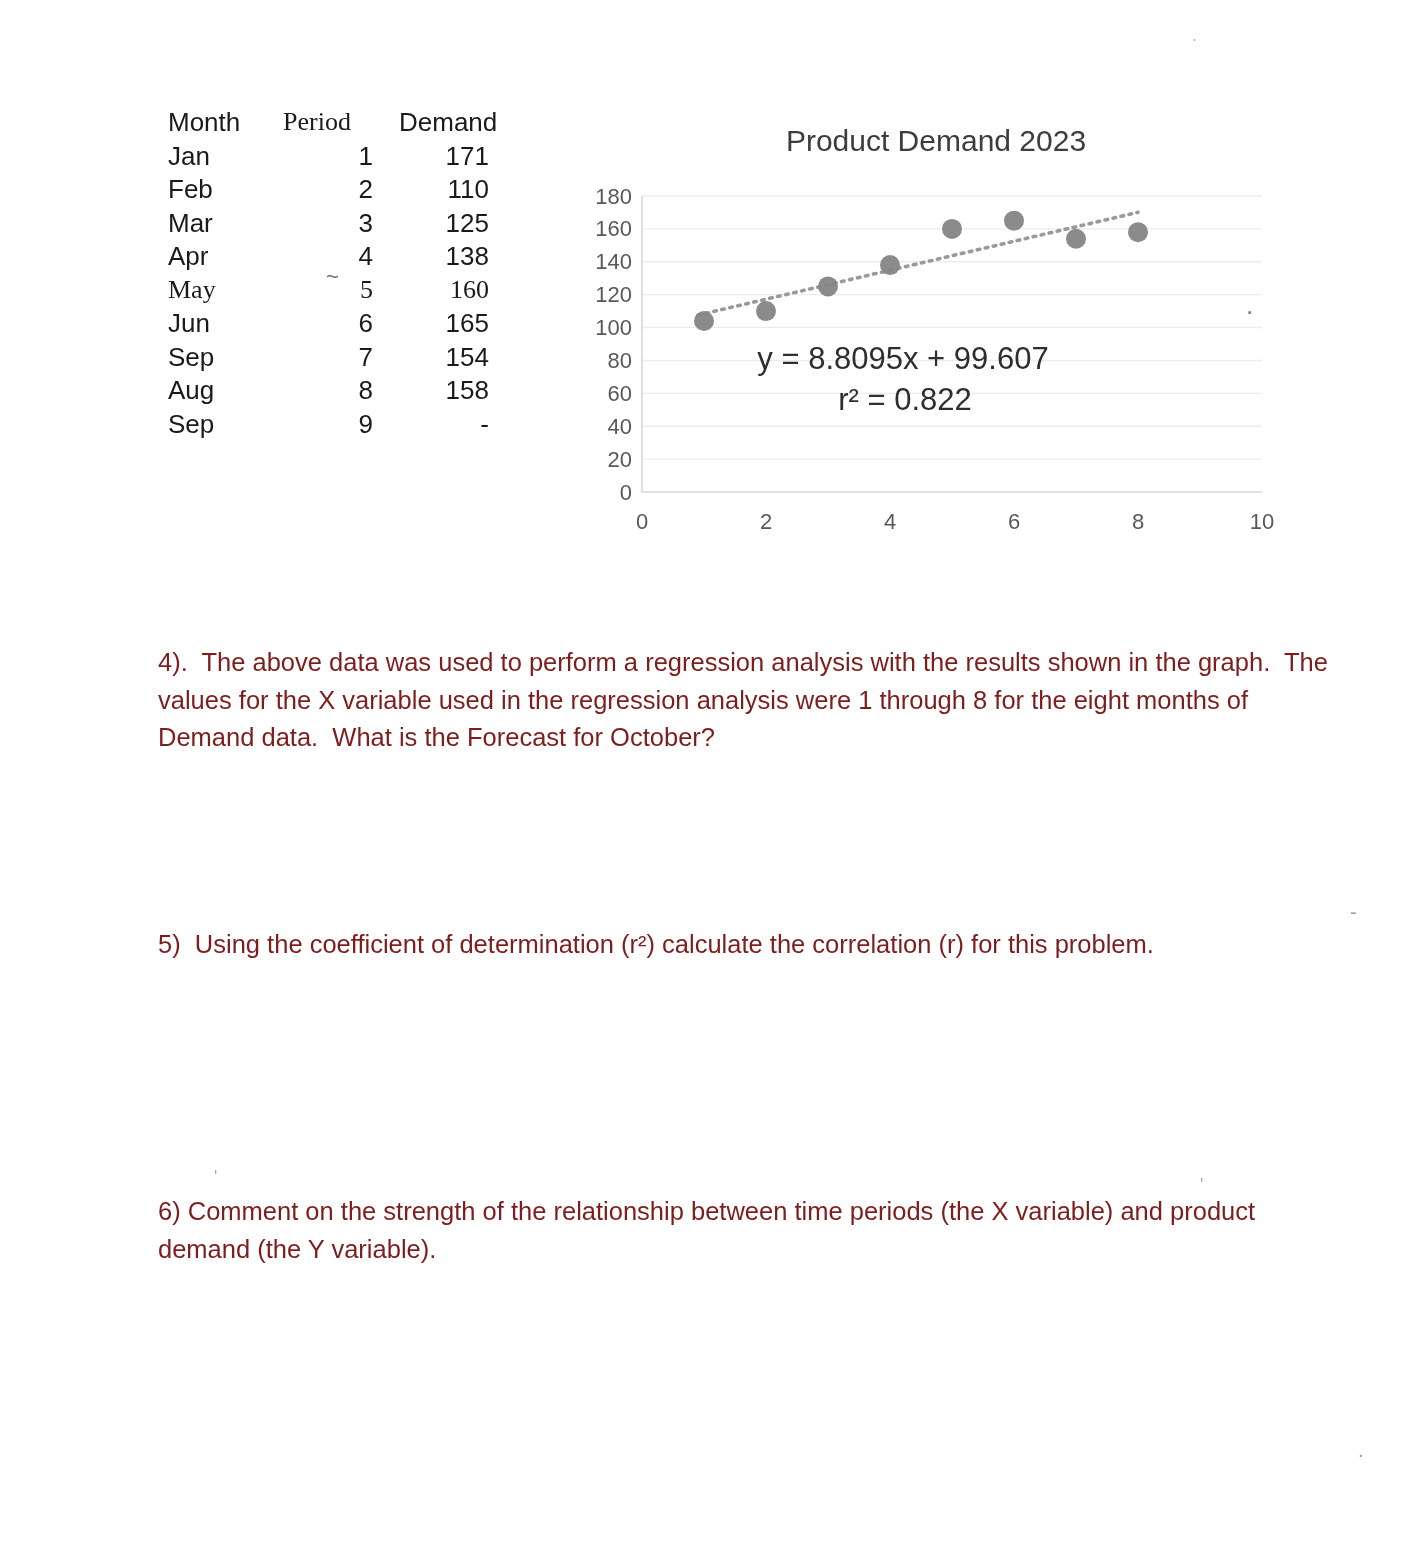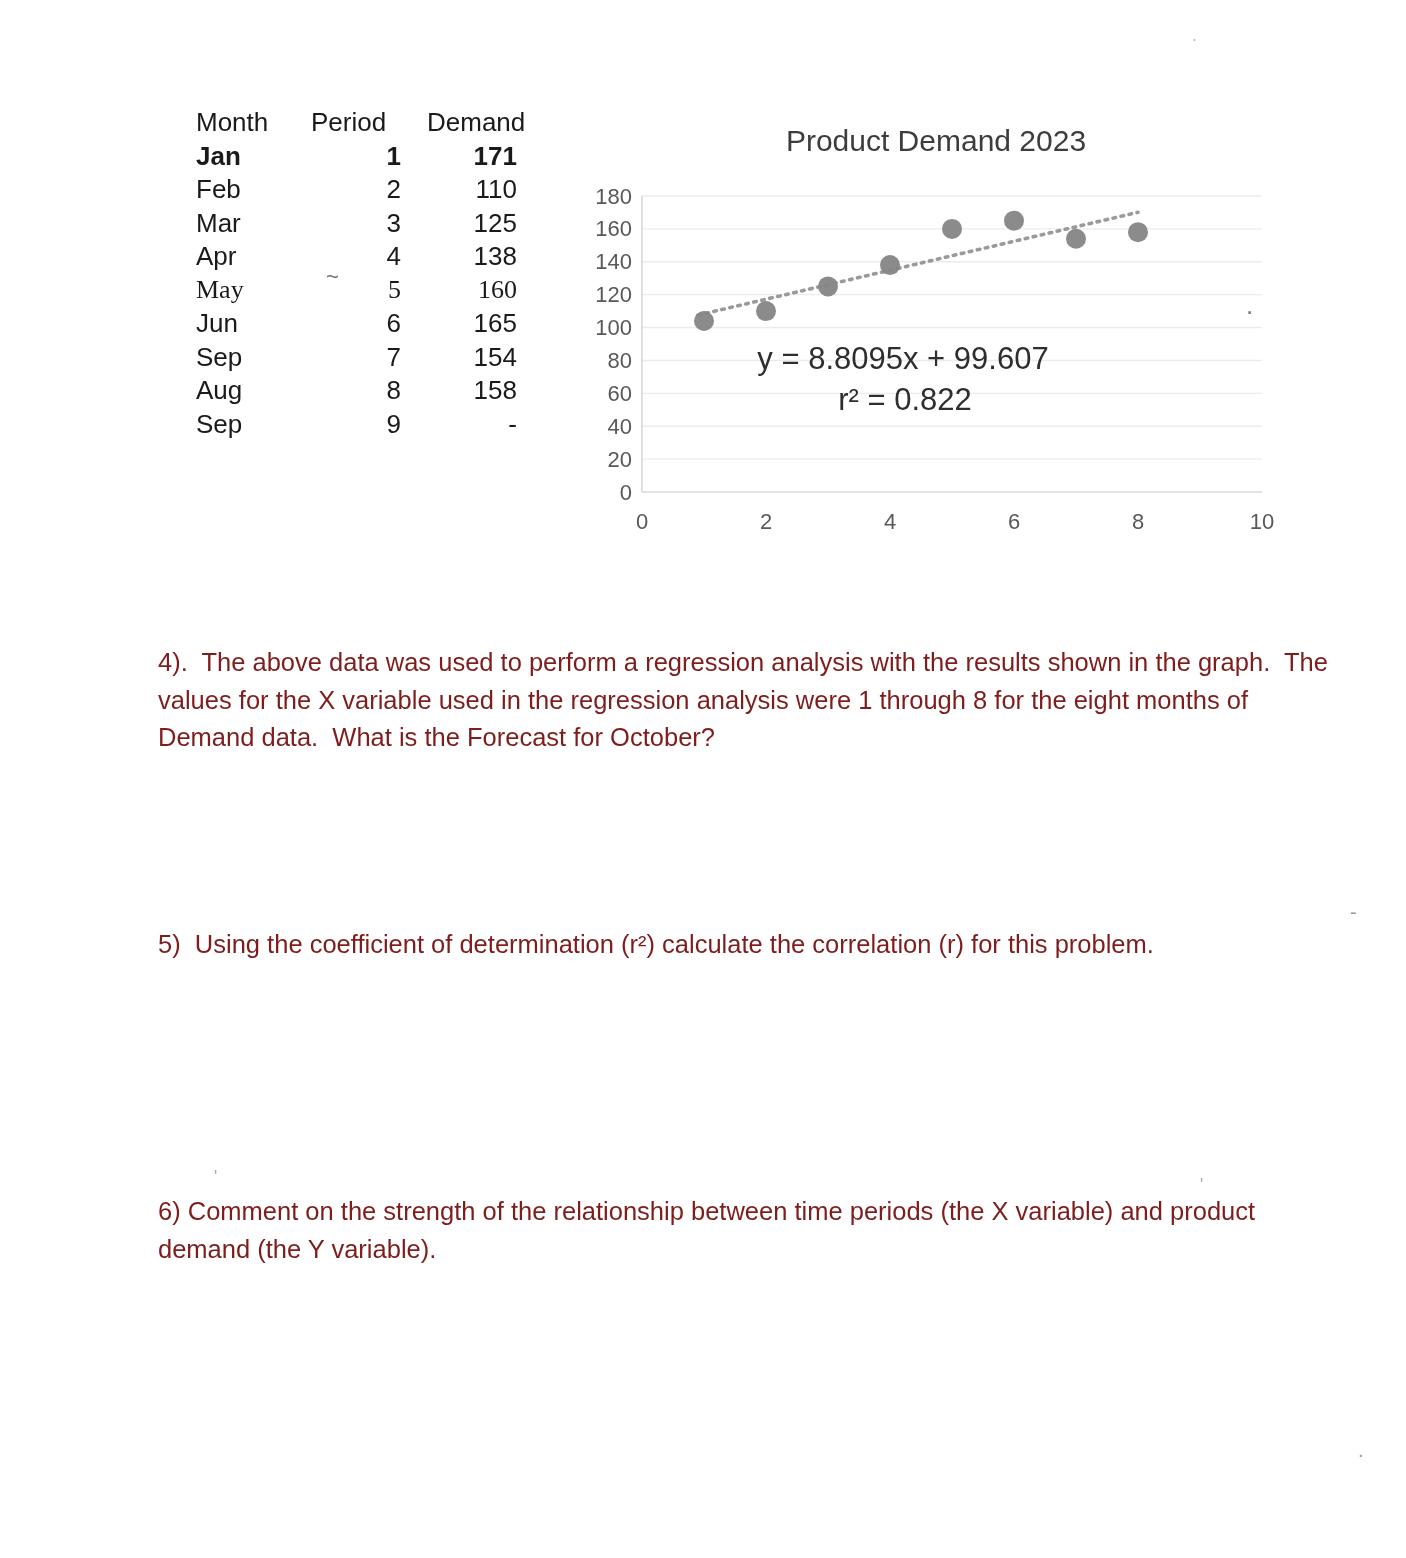--- a/index.html
+++ b/index.html
@@ -3,27 +3,27 @@
 <meta charset="utf-8">
 <style>
   html,body { margin:0; padding:0; }
   body {
     width:1406px; height:1558px; background:#ffffff; position:relative;
     font-family:"Liberation Sans", sans-serif; overflow:hidden;
   }
   
   .dtable { position:absolute; left:168px; top:105px; width:335px; height:360px;
             color:#1a1a1a; font-size:26px; }
-  .t-row  { position:absolute; left:0; height:34px; line-height:34px; width:335px;margin-left:28px; }
+  .t-row  { position:absolute; left:0; height:34px; line-height:34px; width:335px; }
   .cell   { position:absolute; top:0; display:block; }
   .c-month  { left:0;     width:110px; text-align:left; }
   .c-period { left:108px; width:97px;  text-align:right; }
   .c-demand { left:213px; width:108px; text-align:right; }
   .h-month  { left:0;     text-align:left; }
-  .h-period { left:115px; text-align:right; }
+  .h-period { left:115px; text-align:right;font-family:Liberation Serif, serif; }
   .h-demand { left:231px; text-align:left; }
 
   
   .chart-wrap { position:absolute; left:560px; top:96px; width:740px; height:460px; }
 
   
   .question { position:absolute; left:158px; width:1140px; color:#7f1d1d;
               font-size:25.5px; line-height:37.6px; }
   .qline { white-space:pre; }
   #q4 { top:644px; }
@@ -36,21 +36,21 @@
 </head>
 <body>
 
 <div class="dtable">
   <div class="t-row" id="t-head">
     <span class="cell h-month">Month</span>
     <span class="cell h-period">Period</span>
     <span class="cell h-demand">Demand</span>
   </div>
 
-<div class="t-row" style="top: 33.5px; font-weight: bold;">
+<div class="t-row" style="top: 33.5px;">
       <span class="cell c-month">Jan</span>
       <span class="cell c-period">1</span>
       <span class="cell c-demand">171</span>
     </div>
     <div class="t-row" style="top: 67px;">
       <span class="cell c-month">Feb</span>
       <span class="cell c-period">2</span>
       <span class="cell c-demand">110</span>
     </div>
     <div class="t-row" style="top: 100.5px;">

